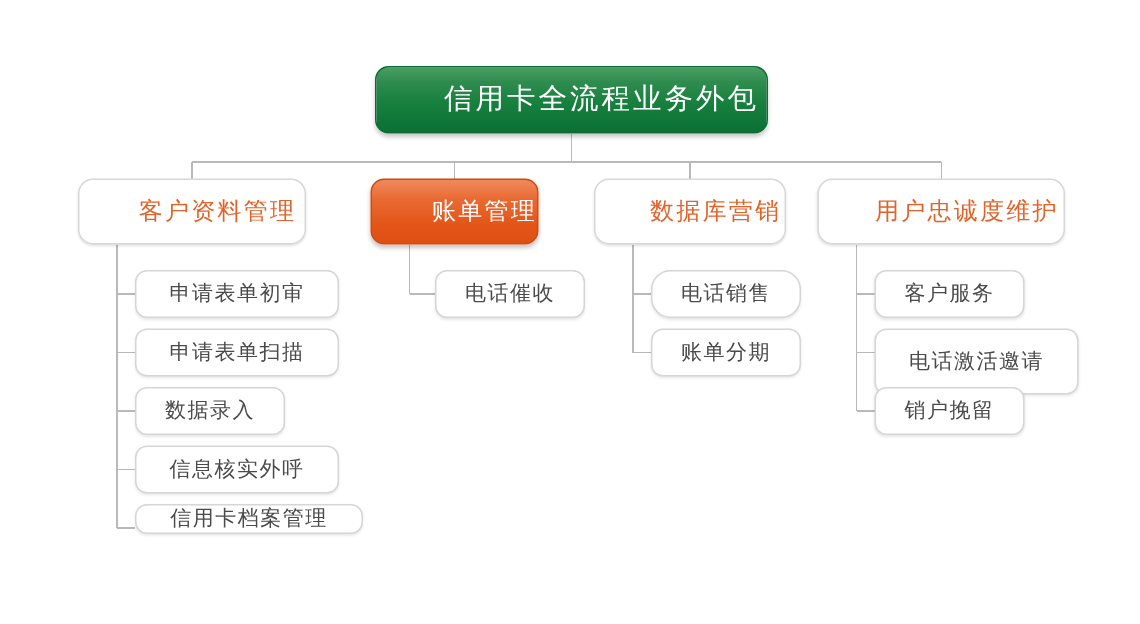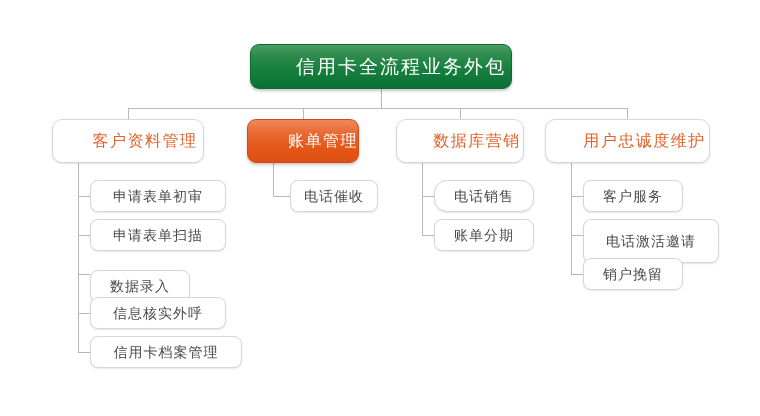--- a/index.html
+++ b/index.html
@@ -116,26 +116,26 @@
       <line x1="571" y1="196" x2="583" y2="196" stroke="#b9b9b9" stroke-width="1" shape-rendering="crispEdges"></line>
       <line x1="571" y1="235" x2="583" y2="235" stroke="#b9b9b9" stroke-width="1" shape-rendering="crispEdges"></line>
       <line x1="571" y1="274" x2="583" y2="274" stroke="#b9b9b9" stroke-width="1" shape-rendering="crispEdges"></line>
     </svg>
 
   <div class="node node-root" style="left: 250px; top: 44px; width: 262px; height: 45px; padding-left: 40px;">信用卡全流程业务外包</div>
 
   <div class="node node-l2" style="left: 52px; top: 119px; width: 152px; height: 44px;">客户资料管理</div>
   <div class="node node-l3" style="left: 90px; top: 180px; width: 136px; height: 32px;">申请表单初审</div>
   <div class="node node-l3" style="left: 90px; top: 219px; width: 136px; height: 32px;">申请表单扫描</div>
-  <div class="node node-l3" style="left: 90px; top: 270px; width: 100px; height: 32px;">数据录入</div>
+  <div class="node node-l3" style="left: 90px; top: 258px; width: 100px; height: 32px;">数据录入</div>
   <div class="node node-l3" style="left: 90px; top: 297px; width: 136px; height: 32px;">信息核实外呼</div>
-  <div class="node node-l3" style="left: 90px; top: 336px; width: 152px; height: 32px;">信用卡档案管理</div>
+  <div class="node node-l3" style="left: 90px; top: 336px; width: 152px; height: 20px;">信用卡档案管理</div>
 
   <div class="node node-l2-active" style="left: 247px; top: 119px; width: 112px; height: 44px;">账单管理</div>
-  <div class="node node-l3" style="left: 290px; top: 180px; width: 88px; height: 32px;">电话催收</div>
+  <div class="node node-l3" style="left: 290px; top: 180px; width: 100px; height: 32px;">电话催收</div>
 
   <div class="node node-l2" style="left: 396px; top: 119px; width: 128px; height: 44px;">数据库营销</div>
   <div class="node node-l3" style="left: 434px; top: 180px; width: 100px; height: 32px; border-radius: 13px;">电话销售</div>
   <div class="node node-l3" style="left: 434px; top: 219px; width: 100px; height: 32px;">账单分期</div>
 
   <div class="node node-l2" style="left: 545px; top: 119px; width: 165px; height: 44px;">用户忠诚度维护</div>
   <div class="node node-l3" style="left: 583px; top: 180px; width: 100px; height: 32px;">客户服务</div>
   <div class="node node-l3" style="left: 583px; top: 219px; width: 136px; height: 44px;">电话激活邀请</div>
   <div class="node node-l3" style="left: 583px; top: 258px; width: 100px; height: 32px;">销户挽留</div>
 

